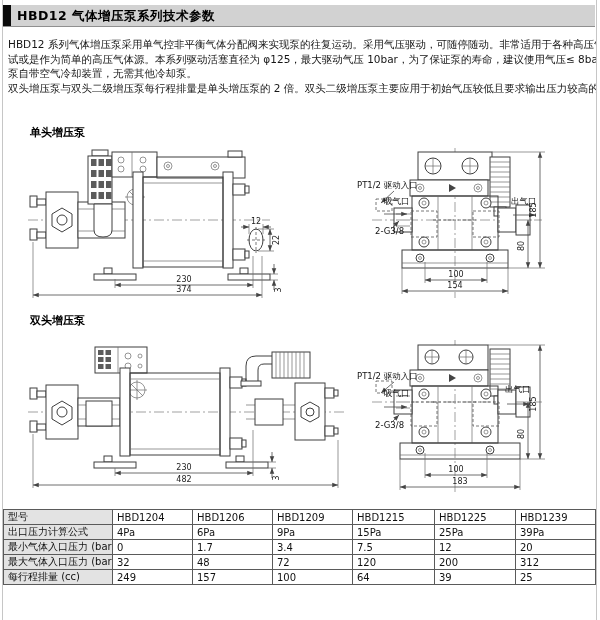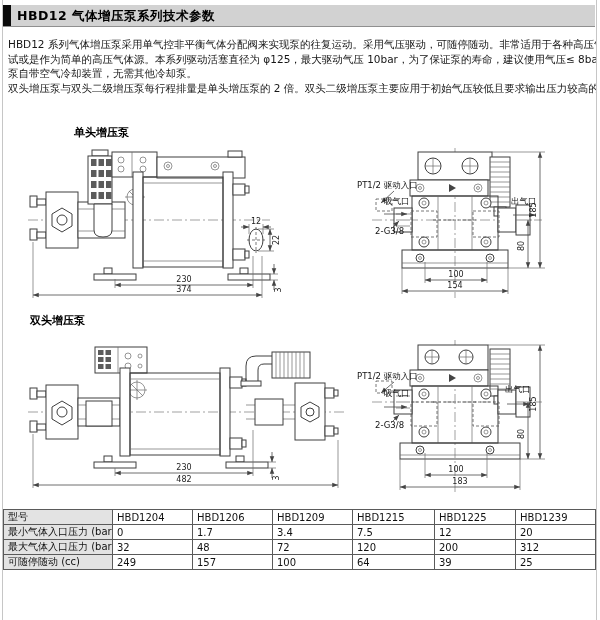--- a/index.html
+++ b/index.html
@@ -8,21 +8,21 @@
     font-family:"DejaVu Sans","Liberation Sans",sans-serif;overflow:hidden;color:#141414;
   }
   .frame{position:absolute;top:0;height:620px;width:1px;background:#c6c6c6;}
   .frame.l{left:2px;} .frame.r{left:596px;}
   .titlebar{position:absolute;left:3px;top:5px;width:592px;height:21px;background:#d2d2d2;border-bottom:1px solid #8f8f8f;}
   .titleblock{position:absolute;left:0;top:0;width:8px;height:21px;background:#0a0a0a;}
   .titletext{position:absolute;left:14px;top:3px;font-size:12.5px;font-weight:bold;color:#000;letter-spacing:0.5px;white-space:nowrap;}
   .intro{position:absolute;left:8px;top:37px;width:588px;font-size:10.5px;line-height:14.7px;color:#161616;}
   .intro div{white-space:nowrap;overflow:hidden;}
   .section-label{position:absolute;font-size:11px;font-weight:bold;color:#000;white-space:nowrap;z-index:3;}
-  #lbl1{left:30px;top:125px;margin-left:44px;} #lbl2{left:30px;top:313px;}
+  #lbl1{left:30px;top:125px;} #lbl2{left:30px;top:313px;}
   svg.draw{position:absolute;left:0;z-index:2;}
   #draw1{top:120px;} #draw2{top:305px;}
   
   .ln{fill:none;stroke:#3f3f3f;stroke-width:1;}
   .fw{fill:#ffffff;stroke:#3f3f3f;stroke-width:1;}
   .tn{fill:none;stroke:#6a6a6a;stroke-width:0.7;}
   .cl{fill:none;stroke:#7a7a7a;stroke-width:0.7;stroke-dasharray:10 3 2 3;}
   .dsh{fill:none;stroke:#555;stroke-width:0.8;stroke-dasharray:3 2;}
   .dim{fill:none;stroke:#4a4a4a;stroke-width:0.8;}
   .cell{fill:#5c5c5c;stroke:none;}
@@ -455,39 +455,48 @@
       <th>HBD1204</th>
       <th>HBD1206</th>
       <th>HBD1209</th>
       <th>HBD1215</th>
       <th>HBD1225</th>
       <th>HBD1239</th>
     </tr>
   </thead>
   <tbody>
     <tr>
+      <th class="lab">出口压力计算公式</th>
+      <td>4Pa</td>
+      <td>6Pa</td>
+      <td>9Pa</td>
+      <td>15Pa</td>
+      <td>25Pa</td>
+      <td>39Pa</td>
+    </tr>
+    <tr>
       <th class="lab">最小气体入口压力 (bar)</th>
       <td>0</td>
       <td>1.7</td>
       <td>3.4</td>
       <td>7.5</td>
       <td>12</td>
       <td>20</td>
     </tr>
     <tr>
       <th class="lab">最大气体入口压力 (bar)</th>
       <td>32</td>
       <td>48</td>
       <td>72</td>
       <td>120</td>
       <td>200</td>
       <td>312</td>
     </tr>
     <tr>
-      <th class="lab">可随停随动 (cc)</th>
+      <th class="lab">每行程排量 (cc)</th>
       <td>249</td>
       <td>157</td>
       <td>100</td>
       <td>64</td>
       <td>39</td>
       <td>25</td>
     </tr>
   </tbody>
 </table>
 

